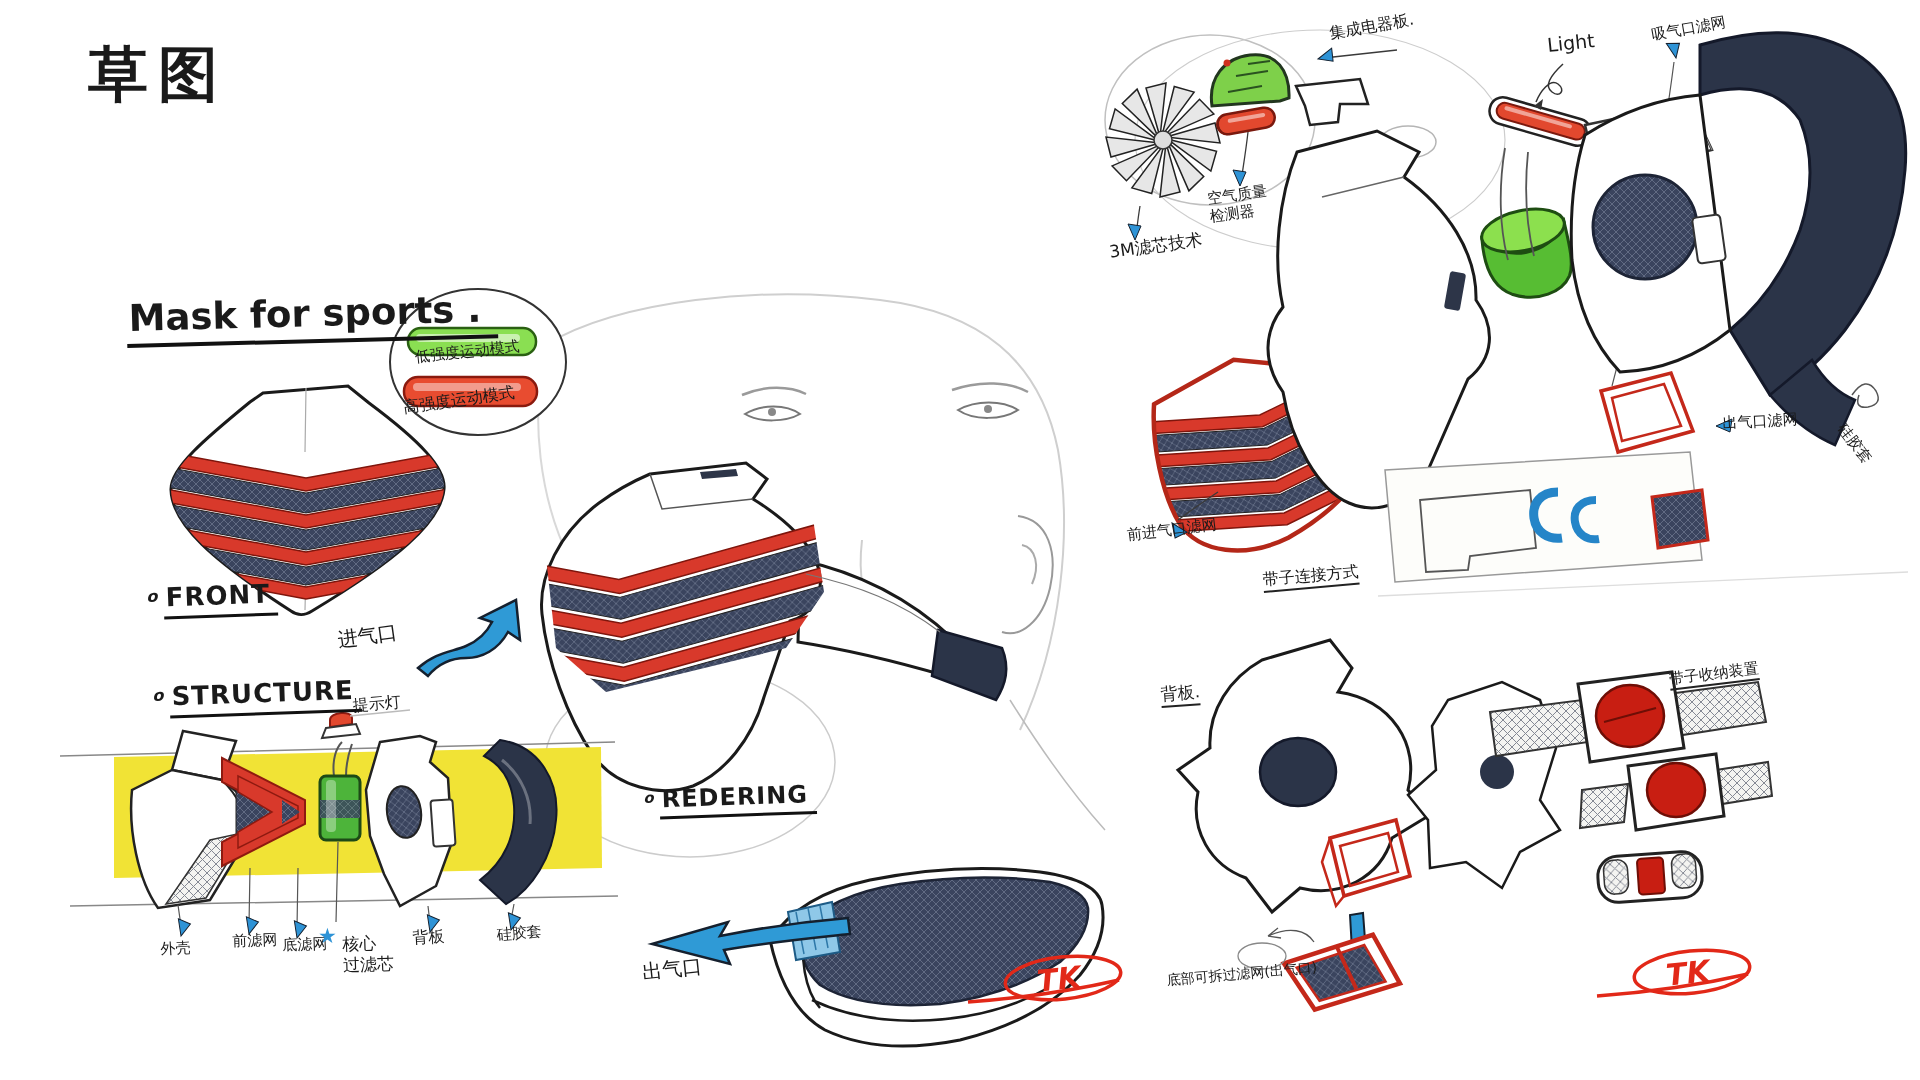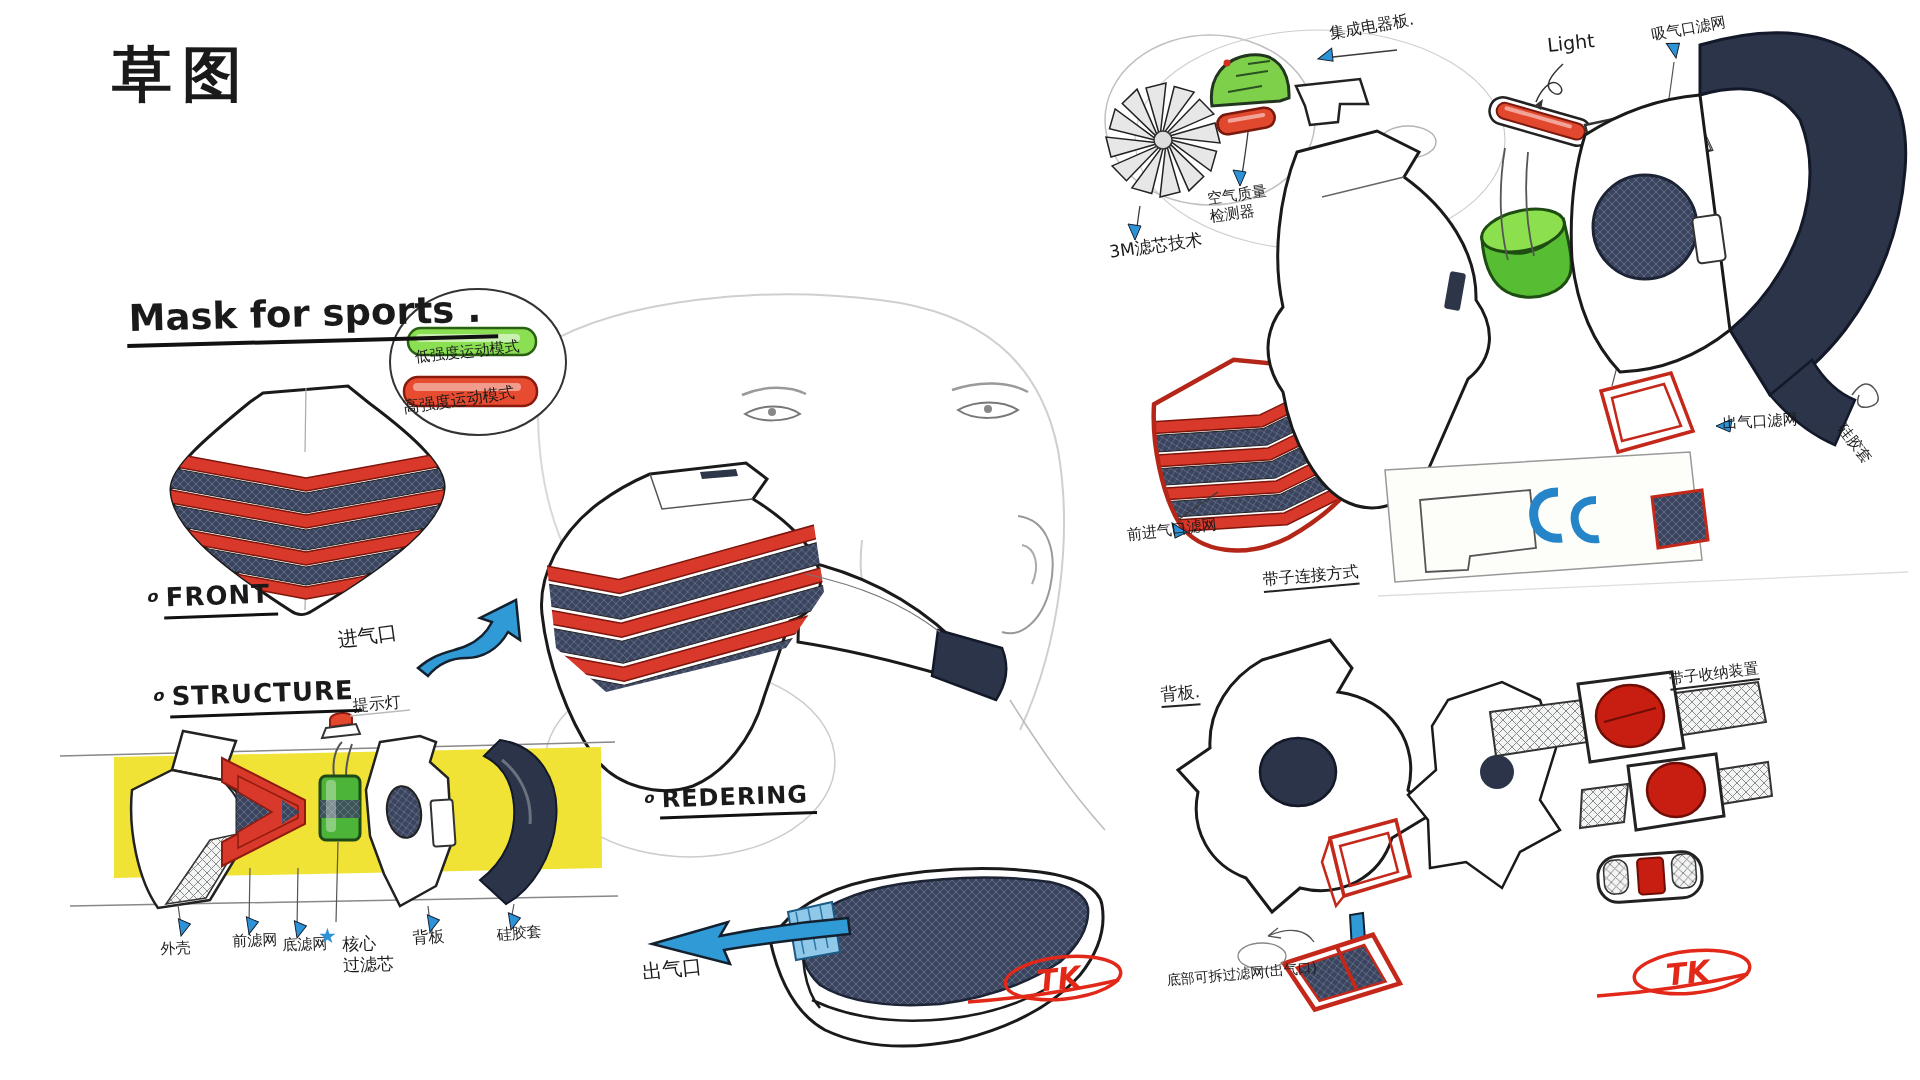--- a/index.html
+++ b/index.html
@@ -326,21 +326,21 @@
     <ellipse cx="1676" cy="790" rx="29" ry="27" fill="#c81e12" stroke="#6e0e06" stroke-width="2.5"></ellipse>
     <g>
       <rect x="1598" y="854" width="104" height="46" rx="20" transform="rotate(-4 1650 877)" fill="#fff" stroke="#222" stroke-width="3"></rect>
       <rect x="1604" y="860" width="24" height="34" rx="10" transform="rotate(-4 1616 877)" fill="url(#meshL)" stroke="#333" stroke-width="1.5"></rect>
       <rect x="1672" y="854" width="24" height="34" rx="10" transform="rotate(-4 1684 871)" fill="url(#meshL)" stroke="#333" stroke-width="1.5"></rect>
       <rect x="1638" y="858" width="26" height="36" rx="4" transform="rotate(-4 1651 876)" fill="#c81e12" stroke="#6e0e06" stroke-width="2"></rect>
     </g>
   </g>
 </svg>
 
-<div class="lbl title" style="left:112px;top:38px;">草图</div>
+<div class="lbl title" style="left:88px;top:38px;">草图</div>
 
 <div class="lbl heading" style="left:126px;top:296px;"><span class="u">Mask for sports .</span></div>
 
 <div class="lbl hw" style="left:414px;top:348px;transform:rotate(-6deg);">低强度运动模式</div>
 <div class="lbl hw" style="left:402px;top:398px;font-size:16px;transform:rotate(-8deg);">高强度运动模式</div>
 
 <div class="lbl sec" style="left:146px;top:583px;transform:rotate(-2deg);"><span class="bullet">o</span><span class="u">FRONT</span></div>
 
 <div class="lbl hw-lg" style="left:336px;top:628px;transform:rotate(-8deg);">进气口</div>
 

